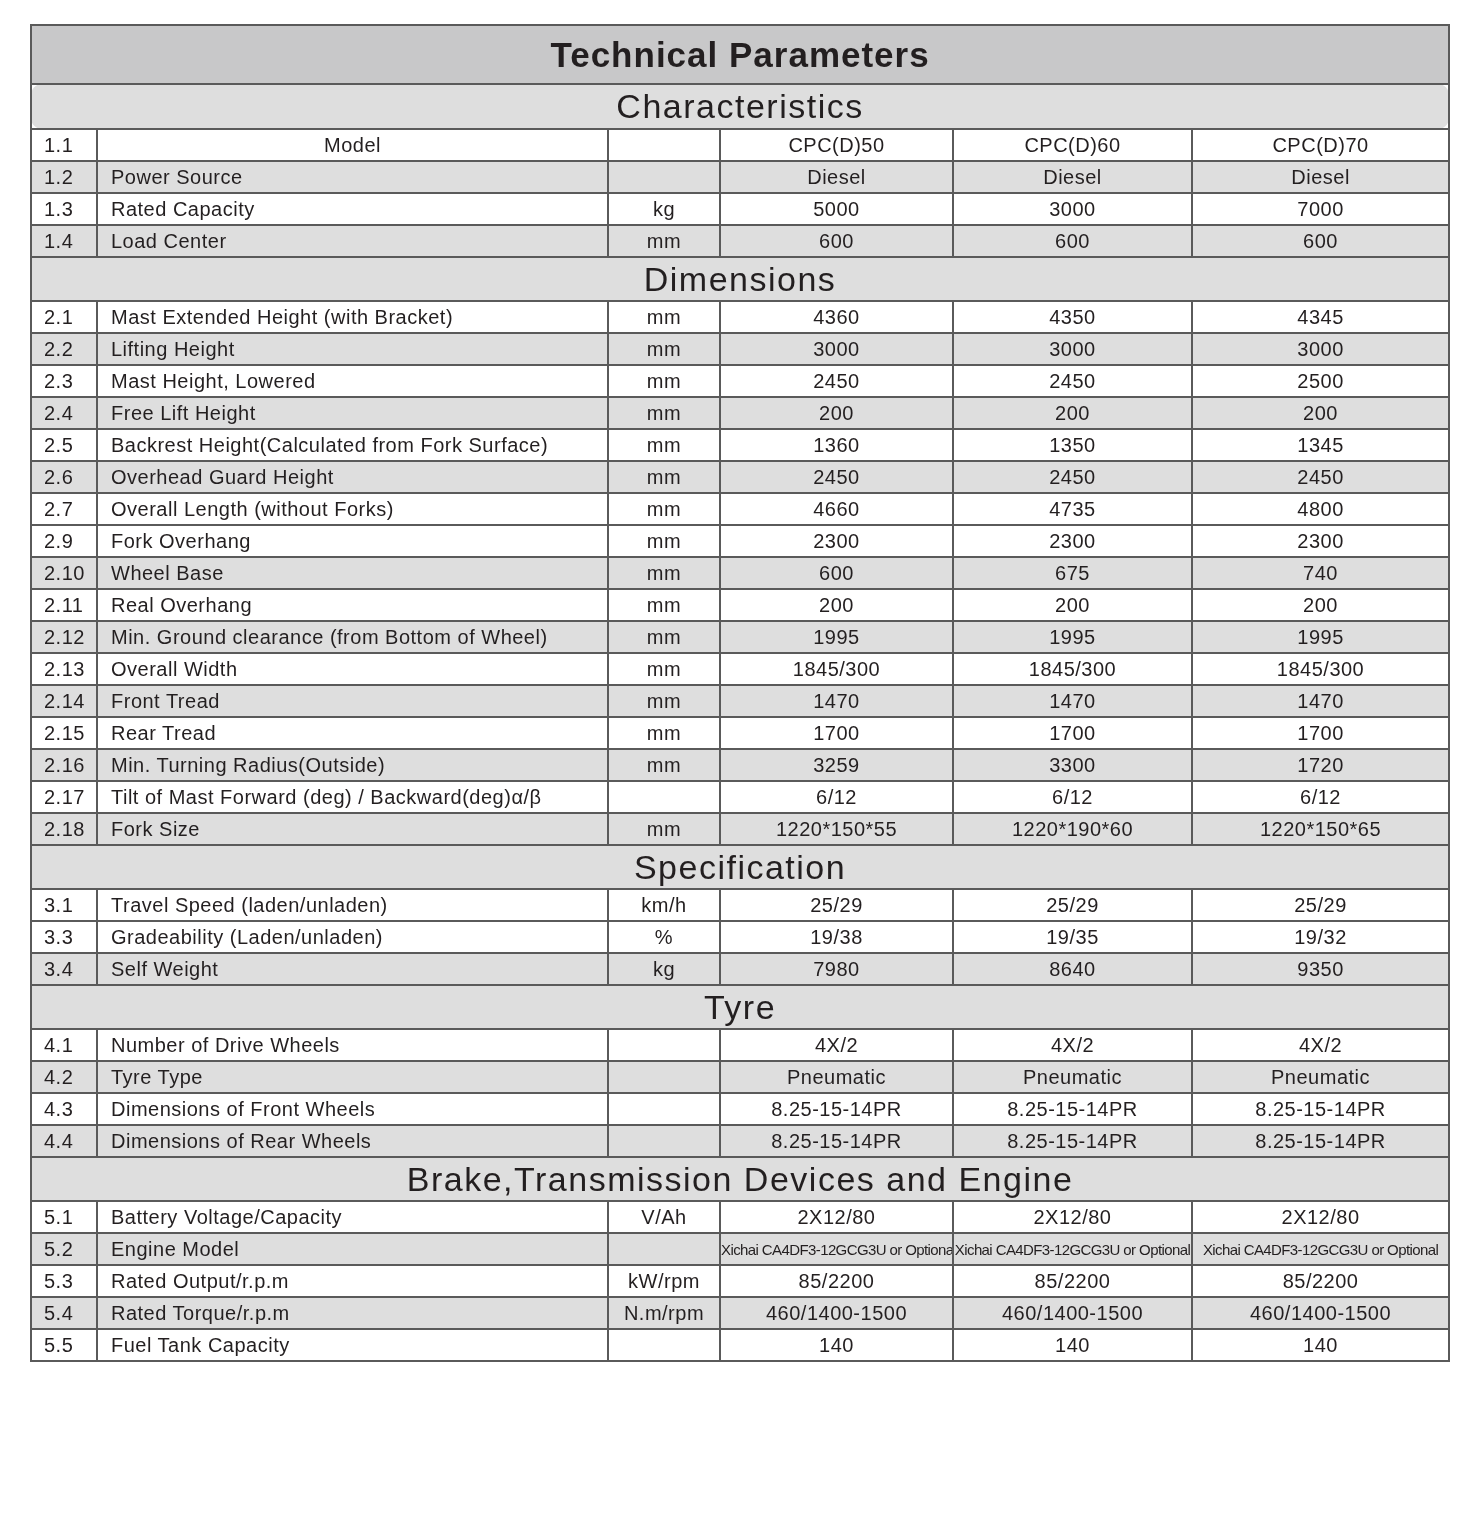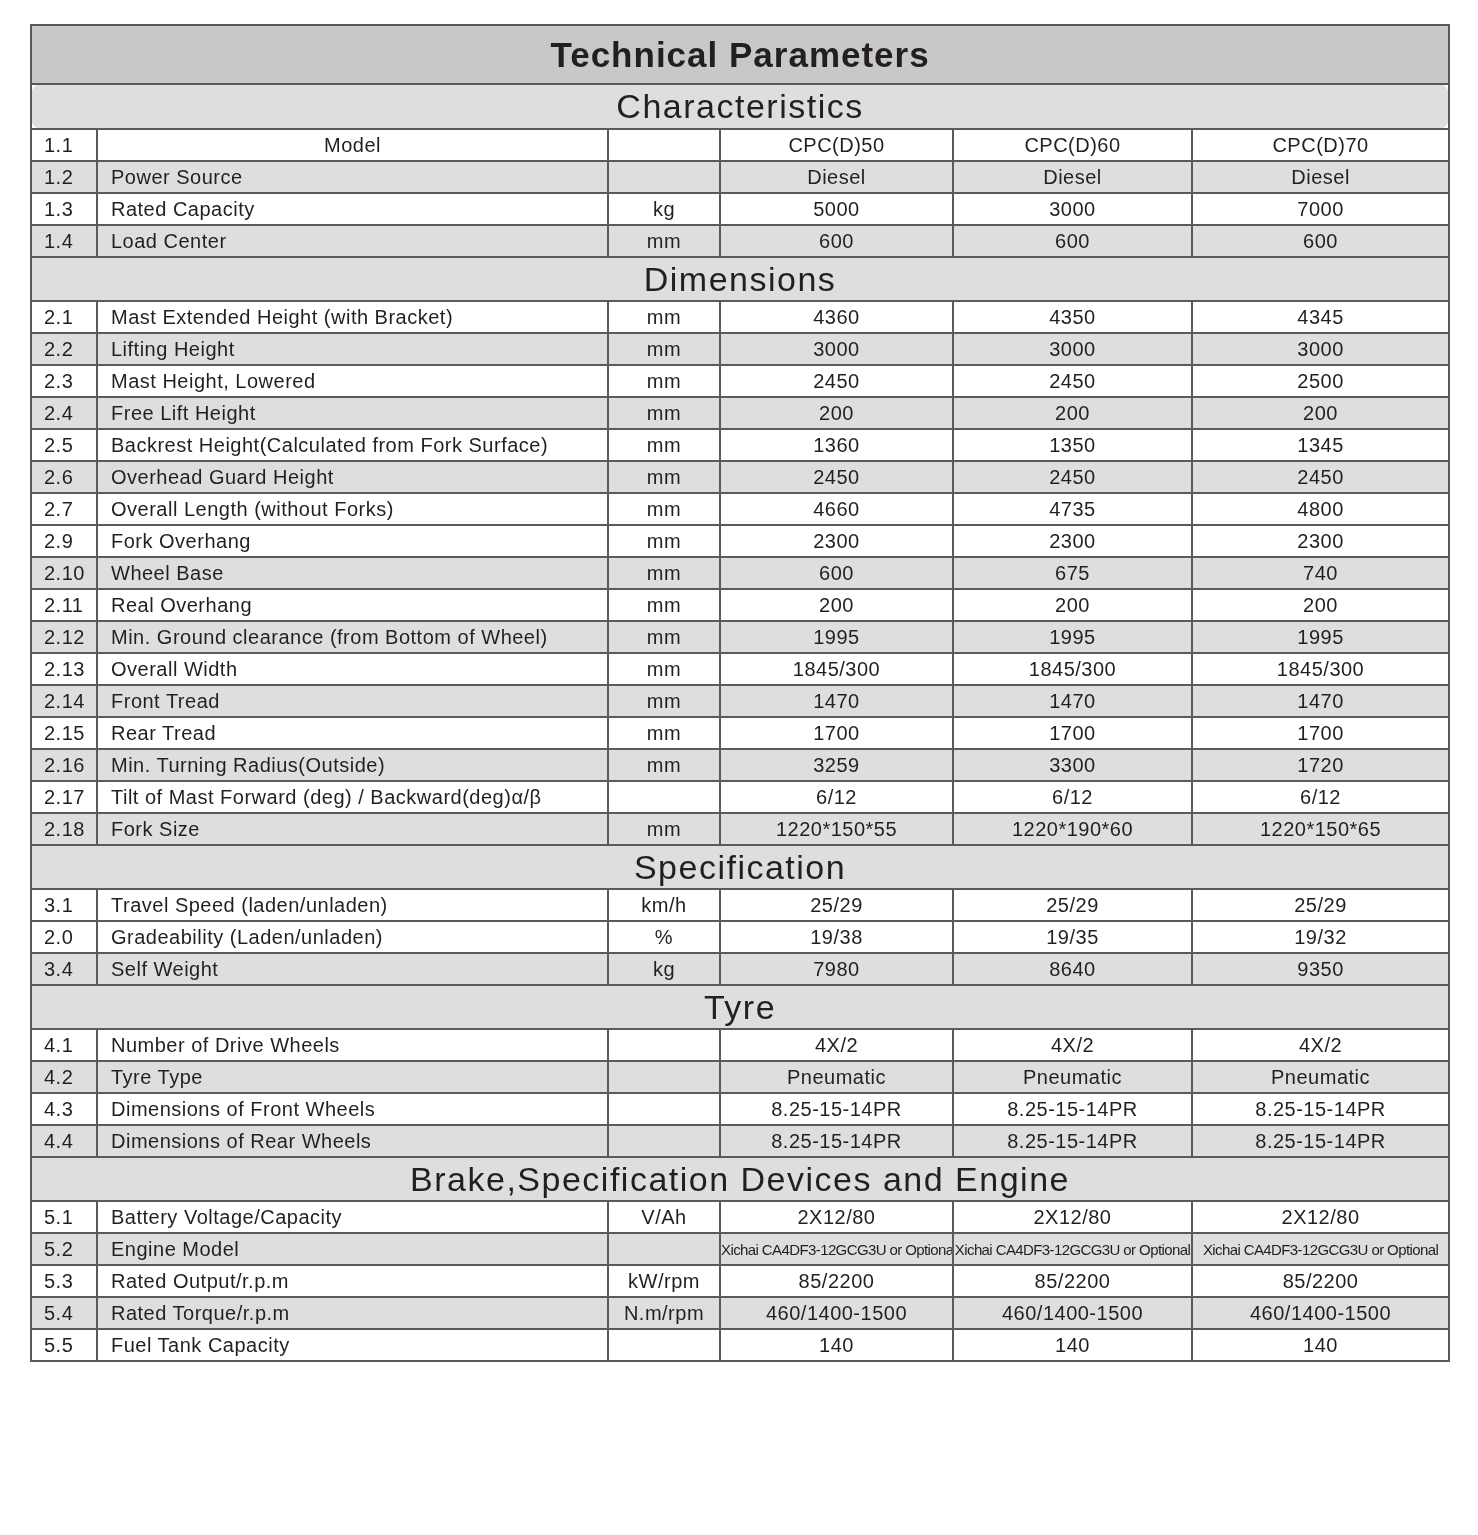--- a/index.html
+++ b/index.html
@@ -222,21 +222,21 @@
       </tr>
       <tr class="data-row plain">
         <td class="no">3.1</td>
         <td class="name">Travel Speed (laden/unladen)</td>
         <td>km/h</td>
         <td>25/29</td>
         <td>25/29</td>
         <td>25/29</td>
       </tr>
       <tr class="data-row plain">
-        <td class="no">2.0</td>
+        <td class="no">3.3</td>
         <td class="name">Gradeability (Laden/unladen)</td>
         <td>%</td>
         <td>19/38</td>
         <td>19/35</td>
         <td>19/32</td>
       </tr>
       <tr class="data-row shade">
         <td class="no">3.4</td>
         <td class="name">Self Weight</td>
         <td>kg</td>
@@ -273,21 +273,21 @@
       </tr>
       <tr class="data-row shade">
         <td class="no">4.4</td>
         <td class="name">Dimensions of Rear Wheels</td>
         <td></td>
         <td>8.25-15-14PR</td>
         <td>8.25-15-14PR</td>
         <td>8.25-15-14PR</td>
       </tr>
       <tr class="section-row sec">
-        <td colspan="6">Brake,Specification Devices and Engine</td>
+        <td colspan="6">Brake,Transmission Devices and Engine</td>
       </tr>
       <tr class="data-row plain">
         <td class="no">5.1</td>
         <td class="name">Battery Voltage/Capacity</td>
         <td>V/Ah</td>
         <td>2X12/80</td>
         <td>2X12/80</td>
         <td>2X12/80</td>
       </tr>
       <tr class="data-row shade">

